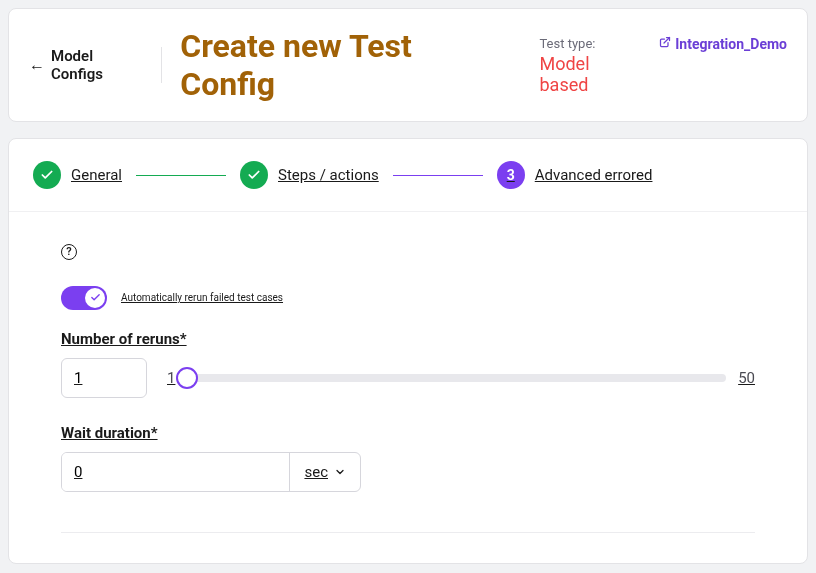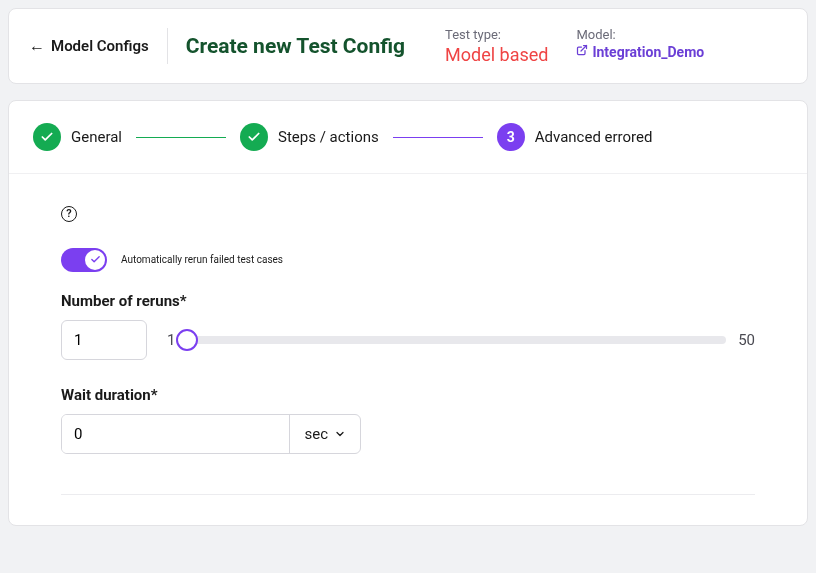--- a/index.html
+++ b/index.html
@@ -26,41 +26,42 @@
       align-items: center;
       gap: 6px;
       font-weight: 600;
       font-size: 15px;
       color: #1a1a1a;
       cursor: pointer;
     }
     .back-arrow { font-size: 16px; line-height: 1; }
     .sep { width: 1px; height: 36px; background: #e3e3e6; }
     .title {
-      font-size: 21px;
+      font-size: 32px;
       font-weight: 700;
-      color: #14532d;
+      color: #a16207;
     }
     .meta {
       display: flex;
       gap: 28px;
       margin-left: 22px;
     }
     .meta-col { display: flex; flex-direction: column; gap: 2px; }
     .meta-label { font-size: 13px; color: #6b6b78; }
     .meta-value { font-size: 18px; color: #ef4444; }
     .meta-link { color: #6b3fd6; display: inline-flex; gap: 4px; cursor: pointer; font-weight: bold; }
     .ext-icon { width: 12px; height: 12px; }
 
     .content-card {
       background: #fff;
       border: 1px solid #e3e3e6;
       border-radius: 8px;
       margin: 16px 8px 8px 8px;
       overflow: hidden;
+      text-decoration: underline;
     }
     .stepper {
       display: flex;
       align-items: center;
       gap: 14px;
       padding: 22px 24px;
       border-bottom: 1px solid #f0f0f2;
     }
     .step {
       display: inline-flex;
@@ -229,21 +230,20 @@
     <span>Model Configs</span>
   </span>
   <div class="sep"></div>
   <div class="title">Create new Test Config</div>
   <div class="meta">
     <div class="meta-col">
       <span class="meta-label">Test type:</span>
       <span class="meta-value">Model based</span>
     </div>
     <div class="meta-col">
-      <span class="meta-label">Model:</span>
       <span class="meta-link">
         <svg class="ext-icon" viewBox="0 0 24 24" fill="none" stroke="#6b3fd6" stroke-width="2.5" stroke-linecap="round" stroke-linejoin="round">
           <path d="M18 13v6a2 2 0 0 1-2 2H5a2 2 0 0 1-2-2V8a2 2 0 0 1 2-2h6"></path>
           <polyline points="15 3 21 3 21 9"></polyline>
           <line x1="10" y1="14" x2="21" y2="3"></line>
         </svg>
         <span>Integration_Demo</span>
       </span>
     </div>
   </div>

